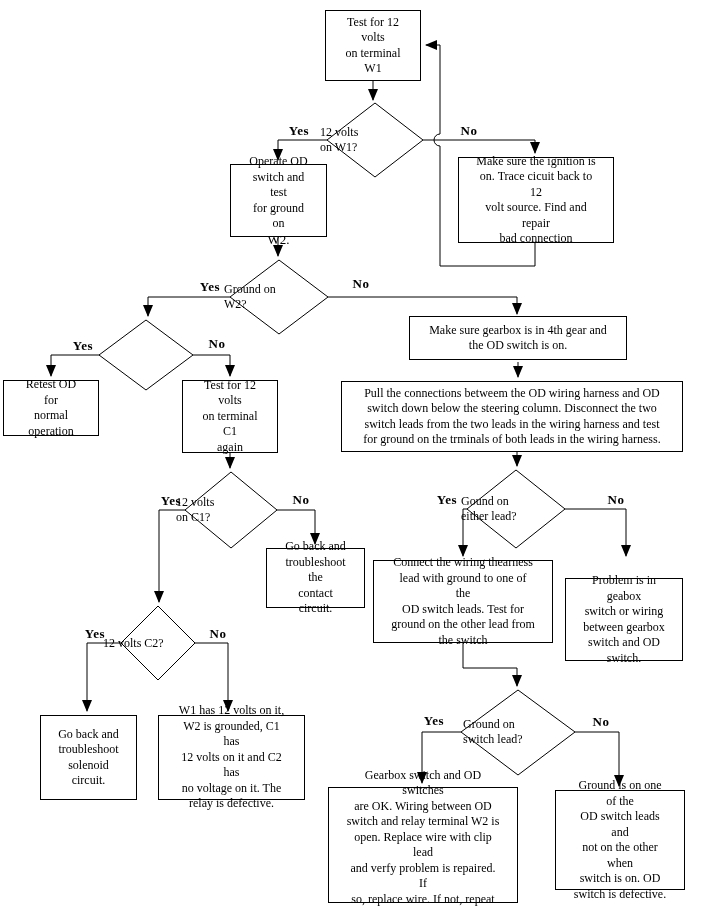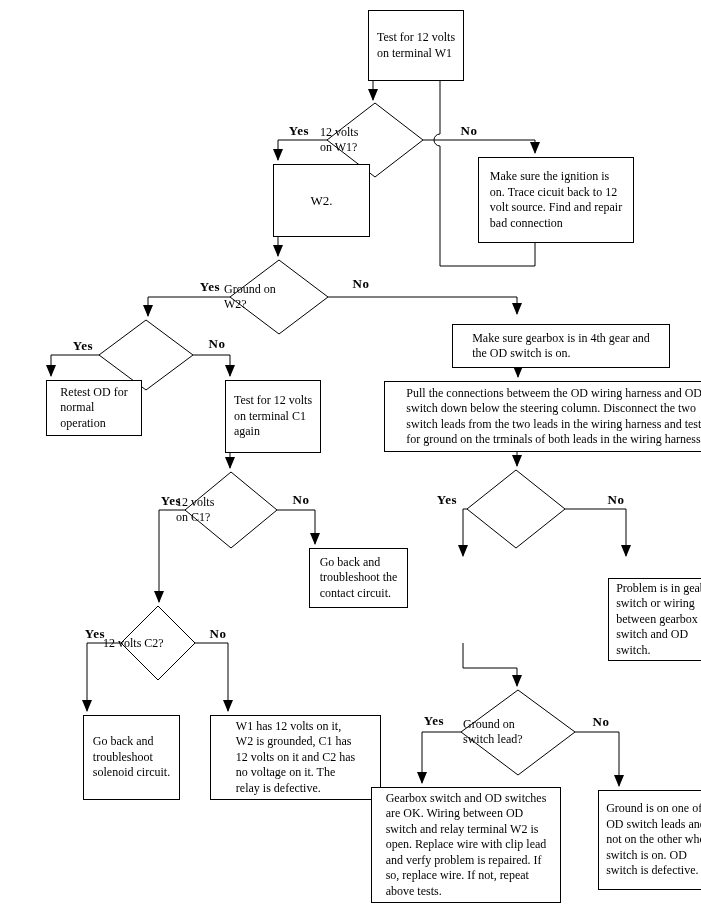--- a/index.html
+++ b/index.html
@@ -6,22 +6,22 @@
   .canvas{
     position:relative;width:701px;height:907px;background:#ffffff;
     font-family:"Liberation Serif","DejaVu Serif",serif;color:#000000;overflow:hidden;
   }
   .wires{position:absolute;left:0;top:0;width:701px;height:907px;}
   .wire{fill:none;stroke:#000000;stroke-width:1;}
   .diamond{fill:#ffffff;stroke:#000000;stroke-width:1;}
   .node{
     position:absolute;border:1px solid #000000;background:#ffffff;
     display:flex;flex-direction:column;align-items:center;justify-content:center;
-    text-align:left;font-size:12px;line-height:15.5px;white-space:pre-line;
-    padding:1px;box-sizing:border-box;margin-left:43px;
+    text-align:center;font-size:12px;line-height:15.5px;white-space:pre-line;
+    padding:17px;box-sizing:border-box;
   }
   .node .bold{font-weight:normal;font-size:13px;display:block;}
   .dlabel{
     position:absolute;transform:translate(-50%,-50%);text-align:left;
     font-size:12px;line-height:15px;white-space:pre-line;width:110px;
   }
   .yn{position:absolute;transform:translate(-50%,-50%);font-size:13px;letter-spacing:0.5px;font-weight:bold;}
 </style>
 </head>
 <body>
@@ -64,32 +64,35 @@
     <polygon class="diamond" points="158,606 195,643 158,680 121,643"></polygon>
     <polygon class="diamond" points="516,470 565,509 516,548 467,509"></polygon>
     <polygon class="diamond" points="518,690 575,732 518,775 461,732"></polygon>
   </svg>
 
   <div class="node" style="left:325px;top:10px;width:96px;height:71px">
     <span>Test for 12 volts
 on terminal W1</span>
   </div>
 
-  <div class="node" style="left:435px;top:157px;width:156px;height:86px">
+  <div class="node" style="left:458px;top:157px;width:156px;height:86px">
     <span>Make sure the ignition is
 on. Trace cicuit back to 12
 volt source.  Find and repair
 bad connection</span>
   </div>
 
   <div class="node" style="left:230px;top:164px;width:97px;height:73px">
+    <span>Operate OD
+switch and test
+for ground on</span>
     <span class="bold">W2.</span>
   </div>
 
-  <div class="node" style="left:409px;top:324px;width:218px;height:44px">
+  <div class="node" style="left:409px;top:316px;width:218px;height:44px">
     <span>Make sure gearbox is in 4th gear and
 the OD switch is on.</span>
   </div>
 
   <div class="node" style="left:341px;top:381px;width:342px;height:71px">
     <span>Pull the connections betweem the OD wiring harness and OD
 switch down below the steering column.  Disconnect the two
 switch leads from the two leads in the wiring harness and test
 for ground on the trminals of both leads in the wiring harness.</span>
   </div>
@@ -105,36 +108,43 @@
 on terminal C1
 again</span>
   </div>
 
   <div class="node" style="left:266px;top:548px;width:99px;height:60px">
     <span>Go back and
 troubleshoot the
 contact circuit.</span>
   </div>
 
+  <div class="node" style="left:373px;top:560px;width:180px;height:83px">
+    <span>Connect the wiring thearness
+lead with ground to one of the
+OD switch leads.  Test for
+ground on the other lead from
+the switch</span>
+  </div>
 
   <div class="node" style="left:565px;top:578px;width:118px;height:83px">
     <span>Problem is in geabox
 switch or wiring
 between gearbox
 switch and OD
 switch.</span>
   </div>
 
   <div class="node" style="left:40px;top:715px;width:97px;height:85px">
     <span>Go back and
 troubleshoot
 solenoid circuit.</span>
   </div>
 
-  <div class="node" style="left:167px;top:715px;width:171px;height:85px">
+  <div class="node" style="left:158px;top:715px;width:147px;height:85px">
     <span>W1 has 12 volts on it,
 W2 is grounded, C1 has
 12 volts on it and C2 has
 no voltage on it.   The
 relay is defective.</span>
   </div>
 
   <div class="node" style="left:328px;top:787px;width:190px;height:116px">
     <span>Gearbox switch and OD switches
 are OK.  Wiring between OD
@@ -153,20 +163,22 @@
 switch is defective.</span>
   </div>
 
   <div class="dlabel" style="left:375px;top:140px">12 volts
 on W1?</div>
   <div class="dlabel" style="left:279px;top:297px">Ground on
 W2?</div>
   <div class="dlabel" style="left:231px;top:510px">12 volts
 on C1?</div>
   <div class="dlabel" style="left:158px;top:643px">12 volts C2?</div>
+  <div class="dlabel" style="left:516px;top:509px">Gound on
+either lead?</div>
   <div class="dlabel" style="left:518px;top:732px">Ground on
 switch lead?</div>
 
   <div class="yn" style="left:299px;top:131px">Yes</div>
   <div class="yn" style="left:469px;top:131px">No</div>
   <div class="yn" style="left:210px;top:287px">Yes</div>
   <div class="yn" style="left:361px;top:284px">No</div>
   <div class="yn" style="left:83px;top:346px">Yes</div>
   <div class="yn" style="left:217px;top:344px">No</div>
   <div class="yn" style="left:171px;top:501px">Yes</div>

